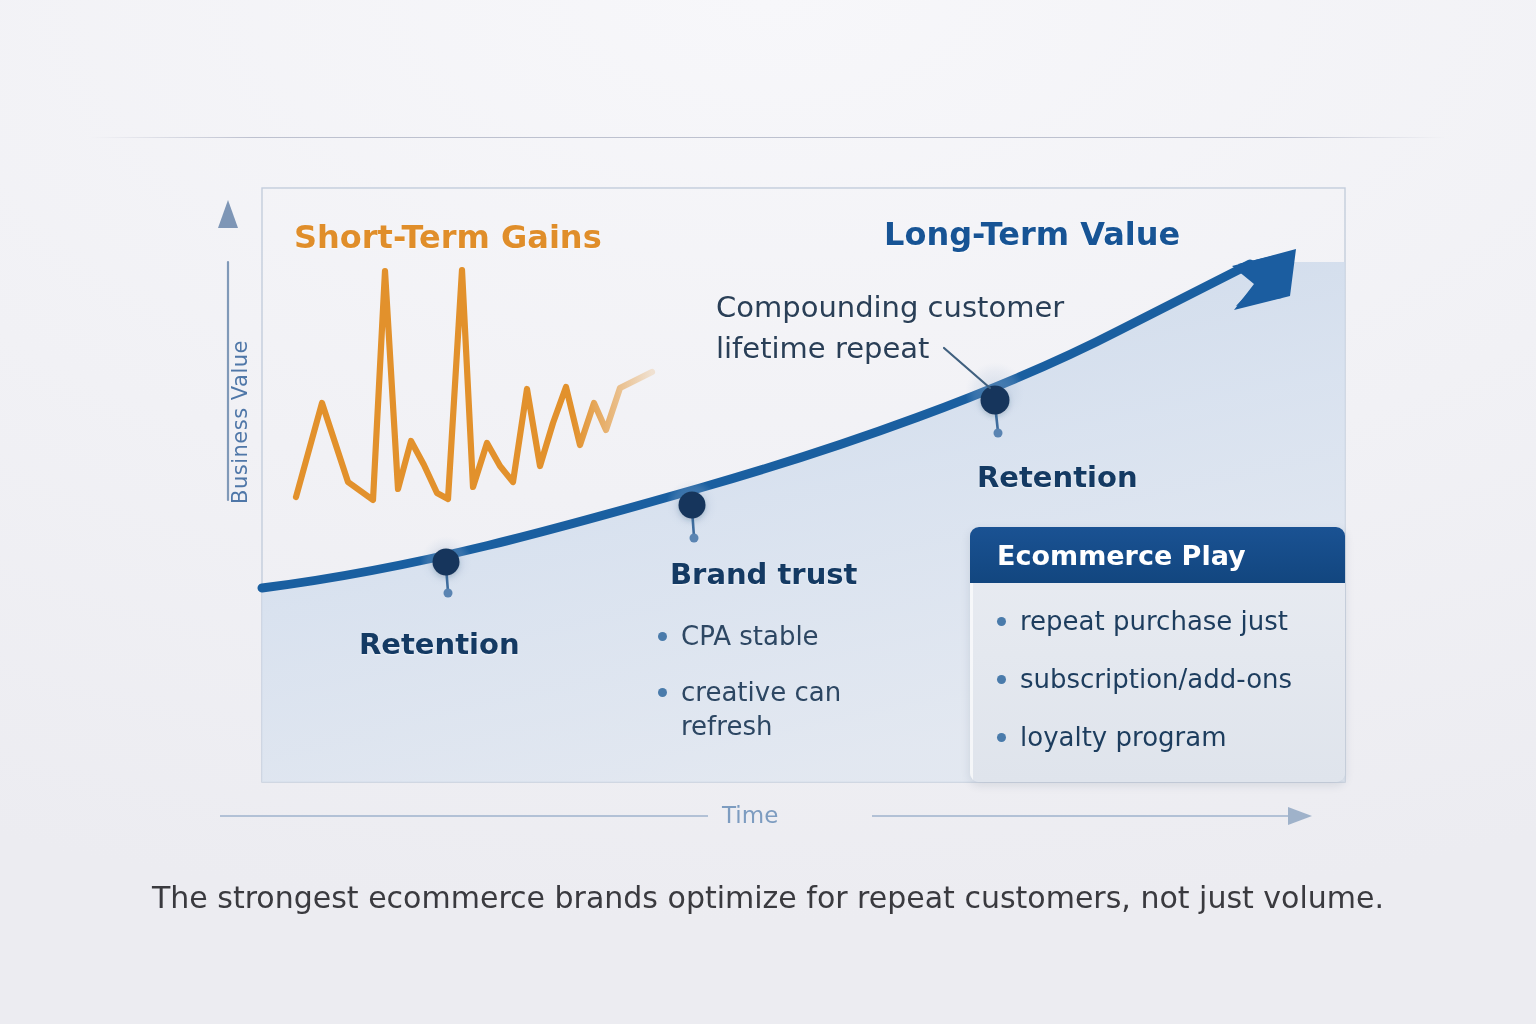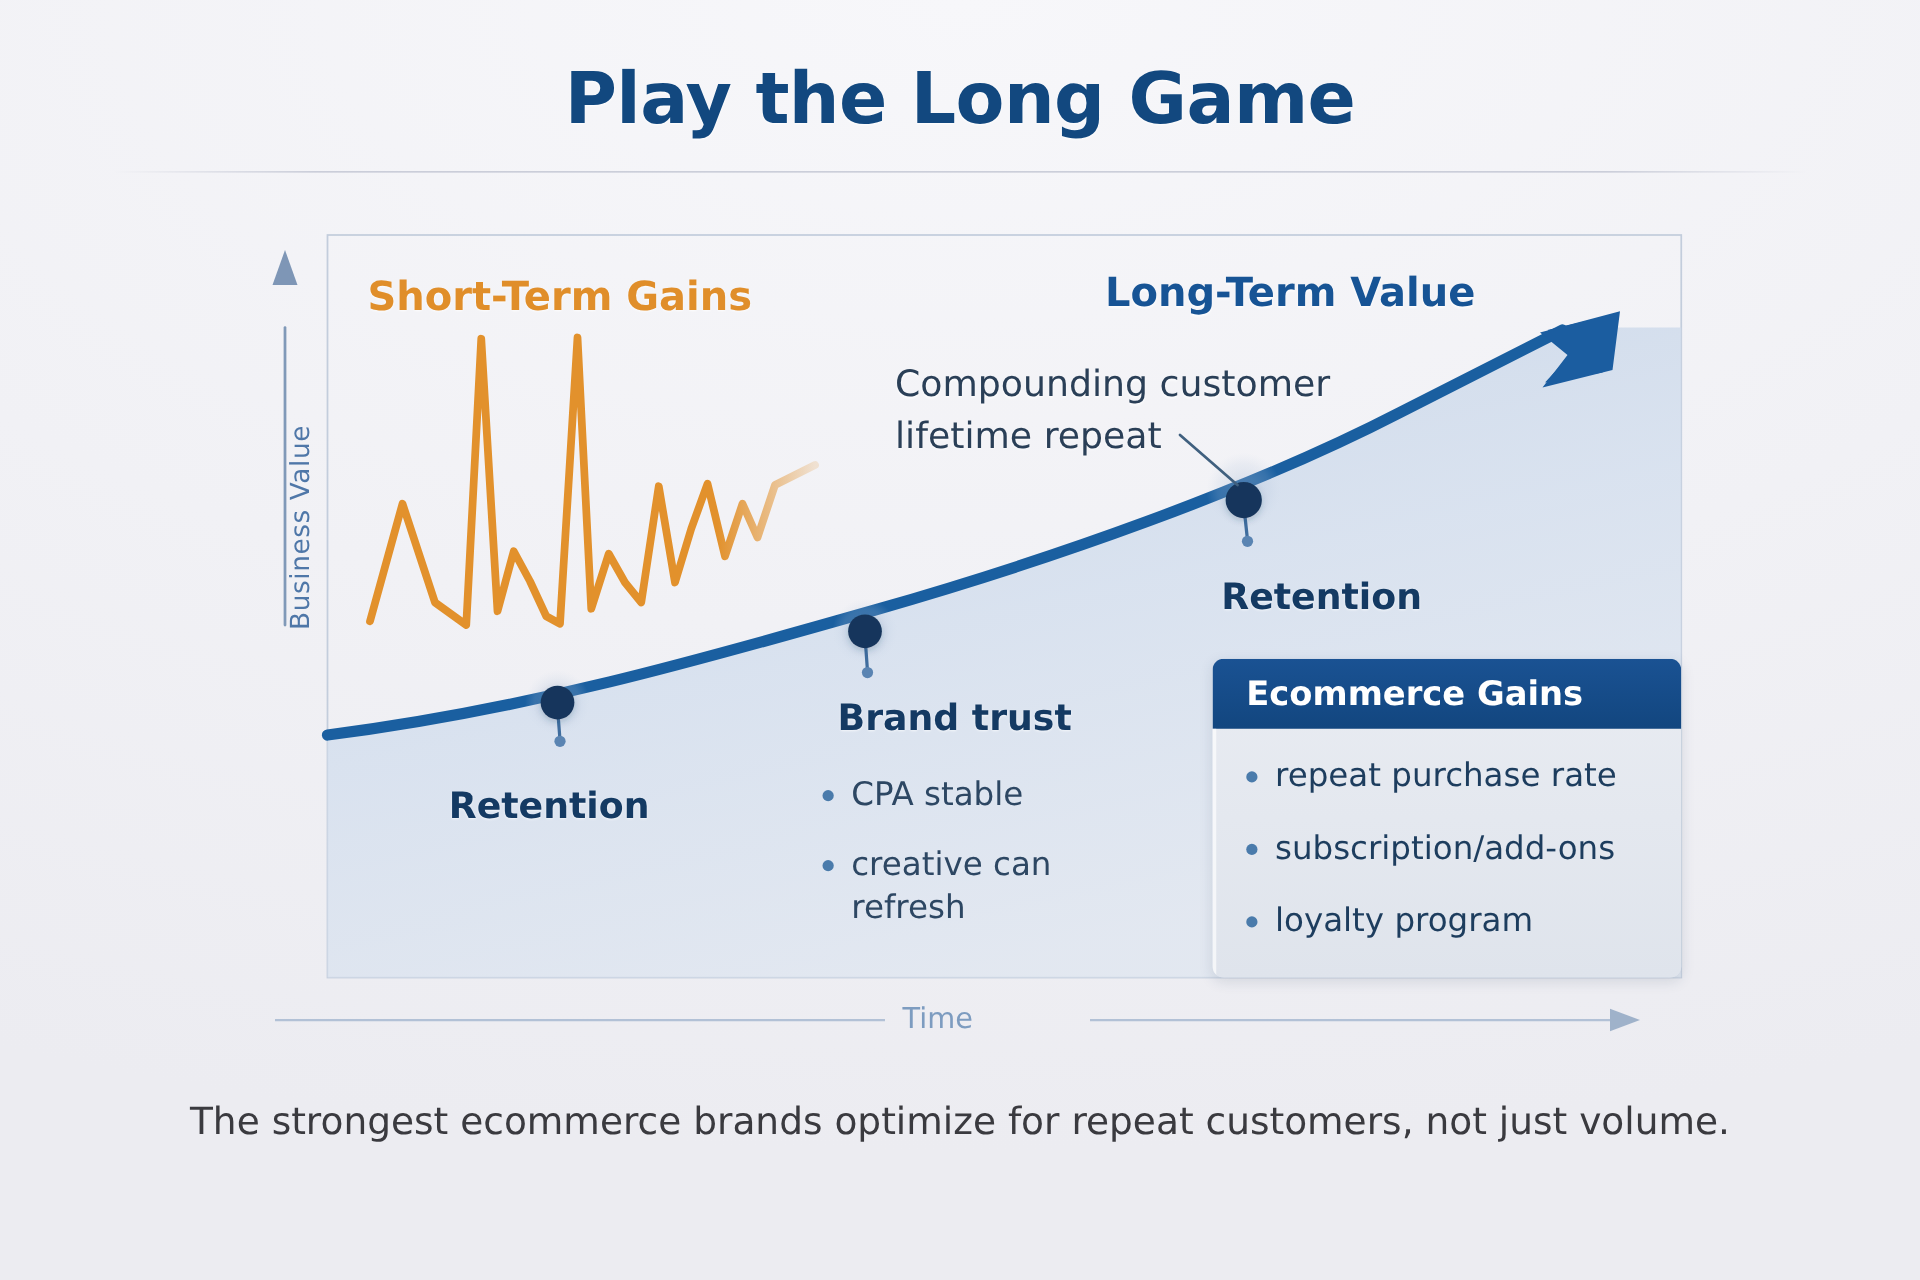--- a/index.html
+++ b/index.html
@@ -199,21 +199,20 @@
     text-align: center;
     font-size: 30px;
     color: #3a3a3f;
   }
 </style>
 </head>
 <body>
 
 <div id="page">
 
-  <div class="title">Play the Long Game</div>
   <div class="title-rule"></div>
 
   <svg class="chart" viewBox="0 0 1536 1024">
     <defs>
       <linearGradient id="areaFill" x1="0" y1="0" x2="0.45" y2="1">
         <stop offset="0%" stop-color="#c5d3e6" stop-opacity="0.95"></stop>
         <stop offset="55%" stop-color="#d4dfee" stop-opacity="0.9"></stop>
         <stop offset="100%" stop-color="#dfe6f0" stop-opacity="0.85"></stop>
       </linearGradient>
       <linearGradient id="orangeFade" x1="0" y1="0" x2="1" y2="0">
@@ -302,26 +301,26 @@
       <span class="bullet-dot"></span>
       <span>CPA stable</span>
     </div>
     <div class="bullet-row">
       <span class="bullet-dot"></span>
       <span>creative can refresh</span>
     </div>
   </div>
 
   <div class="focus-card">
-    <div class="focus-card-header">Ecommerce Gains</div>
+    <div class="focus-card-header">Ecommerce Play</div>
     <div class="focus-card-edge"></div>
     <div class="focus-card-body">
       <div class="bullet-row">
         <span class="bullet-dot"></span>
-        <span>repeat purchase rate</span>
+        <span>repeat purchase just</span>
       </div>
       <div class="bullet-row">
         <span class="bullet-dot"></span>
         <span>subscription/add-ons</span>
       </div>
       <div class="bullet-row">
         <span class="bullet-dot"></span>
         <span>loyalty program</span>
       </div>
     </div>

